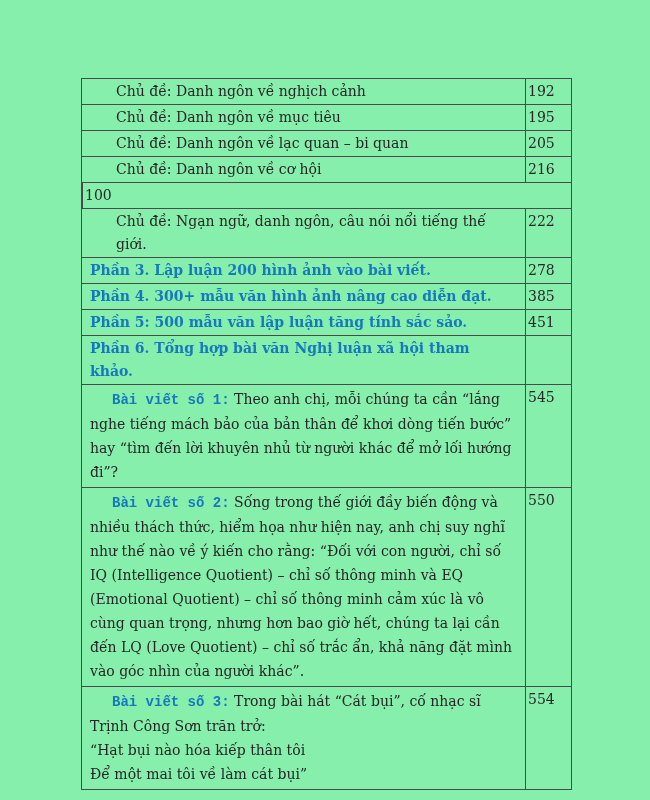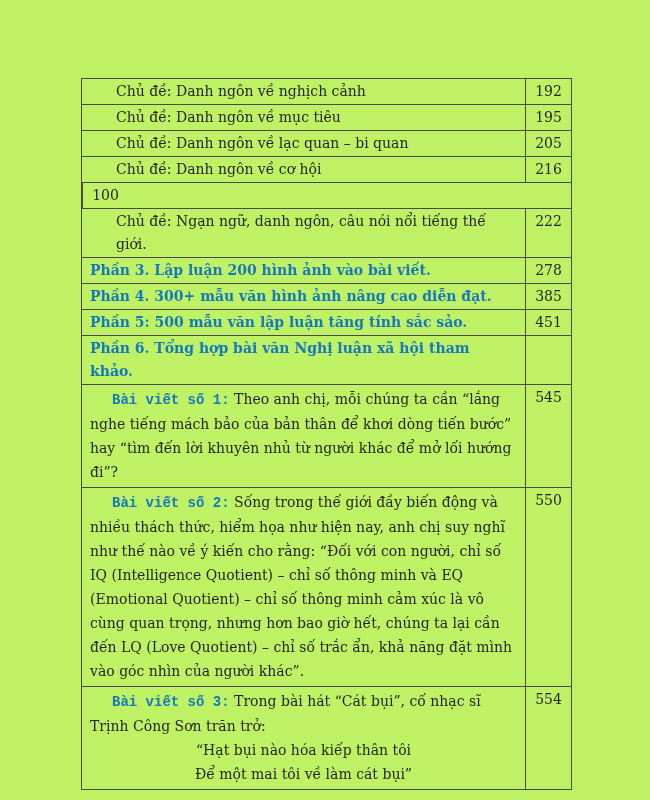--- a/index.html
+++ b/index.html
@@ -14,21 +14,21 @@
     width: 650px;
     height: 800px;
     background: #ffffff;
     font-family: "DejaVu Serif", serif;
     color: var(--text-color);
   }
   .page {
     position: relative;
     width: 650px;
     height: 800px;
-    background: #bef264;
+    background: #86efac;
     overflow: hidden;
   }
   .toc-table {
     position: absolute;
     left: 81px;
     top: 78px;
     width: 491px;
     border: 1px solid var(--border-color);
   }
   .row {
@@ -40,42 +40,41 @@
   .cell-content {
     flex: 1 1 auto;
     padding: 1px 8px;
     font-size: 14px;
     line-height: 23px;
   }
   .cell-page {
     width: 46px;
     flex: 0 0 46px;
     border-left: 1px solid var(--border-color);
-    text-align: center;
     padding: 1px 2px;
     font-size: 14px;
     line-height: 23px;
   }
   .topic .cell-content { padding-left: 34px; }
   .section .cell-content {
     color: var(--accent-blue);
     font-weight: bold;
   }
   .essay .cell-content {
     padding: 2px 8px 3px 8px;
     line-height: 24px;
   }
   .essay p { margin: 0; }
   .essay p.first { text-indent: 22px; }
   .essay-label {
     color: var(--accent-blue);
     font-weight: bold;
     font-family: Liberation Mono, monospace;
   }
-  .poem-line { text-align: center; }
+  .poem-line { }
 </style>
 </head>
 <body>
 
 <div class="page">
   <div class="toc-table">
 
     <div class="row topic">
       <div class="cell-content">Chủ đề: Danh ngôn về nghịch cảnh</div>
       <div class="cell-page">192</div>

